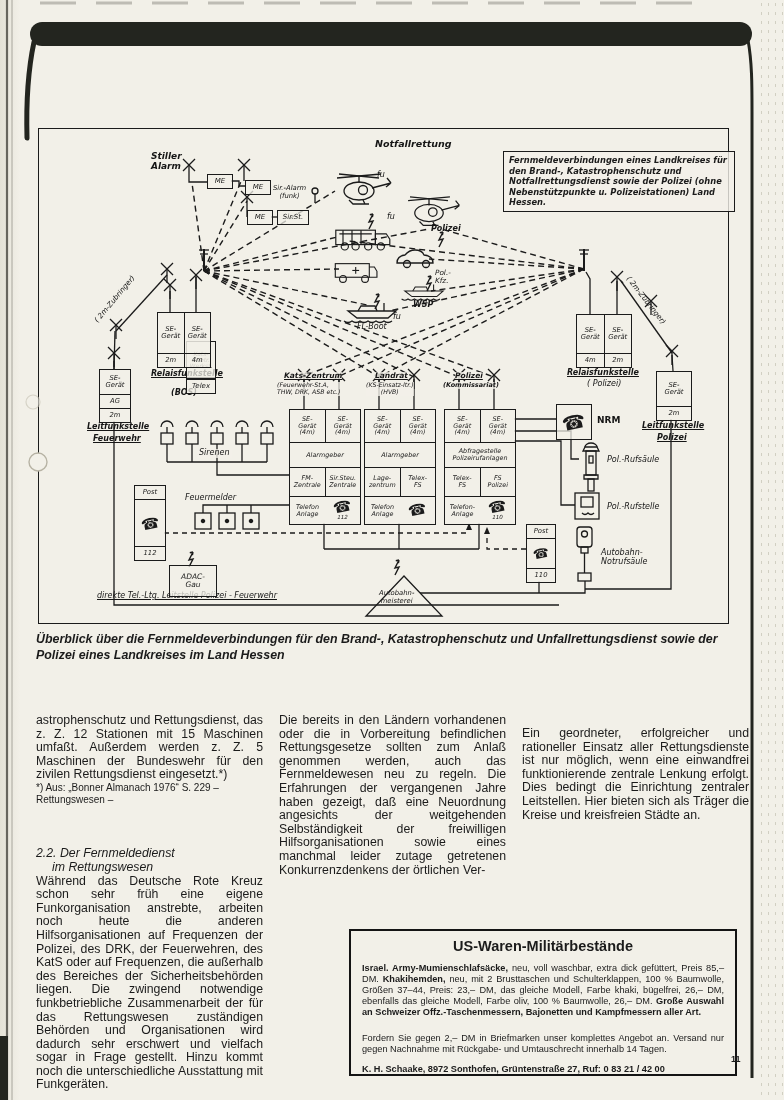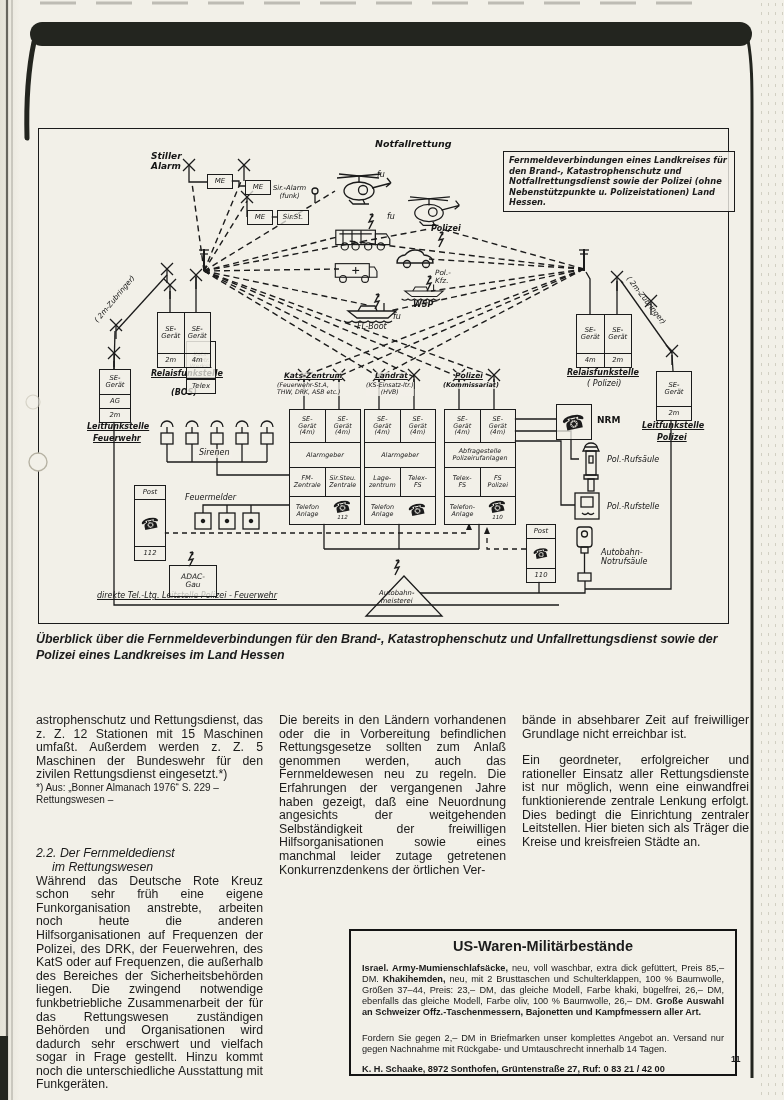--- a/index.html
+++ b/index.html
@@ -517,21 +517,20 @@
       <div class="h22">
         <div>2.2. Der Fernmeldedienst</div>
         <div class="ind">im Rettungswesen</div>
       </div>
       <p class="p2">Während das Deutsche Rote Kreuz schon sehr früh eine eigene Funkorganisation anstrebte, arbeiten noch heute die anderen Hilfsorganisationen auf Frequenzen der Polizei, des DRK, der Feuerwehren, des KatS oder auf Frequenzen, die außerhalb des Bereiches der Sicherheitsbehörden liegen. Die zwingend notwendige funkbetriebliche Zusammenarbeit der für das Rettungswesen zuständigen Behörden und Organisationen wird dadurch sehr erschwert und vielfach sogar in Frage gestellt. Hinzu kommt noch die unterschiedliche Ausstattung mit Funkgeräten.</p>
     </div>
     <div class="col">
       <p>Die bereits in den Ländern vorhandenen oder die in Vorbereitung befindlichen Rettungsgesetze sollten zum Anlaß genommen werden, auch das Fernmeldewesen neu zu regeln. Die Erfahrungen der vergangenen Jahre haben gezeigt, daß eine Neuordnung angesichts der weitgehenden Selbständigkeit der freiwilligen Hilfsorganisationen sowie eines manchmal leider zutage getretenen Konkurrenzdenkens der örtlichen Ver-</p>
     </div>
     <div class="col">
-      <p>bände in absehbarer Zeit auf freiwilliger Grundlage nicht erreichbar ist.</p>
       <div class="gap"></div>
       <p>Ein geordneter, erfolgreicher und rationeller Einsatz aller Rettungsdienste ist nur möglich, wenn eine einwandfrei funktionierende zentrale Lenkung erfolgt. Dies bedingt die Einrichtung zentraler Leitstellen. Hier bieten sich als Träger die Kreise und kreisfreien Städte an.</p>
     </div>
   </div>
 
   <div class="ad">
     <div class="adtitle">US-Waren-Militärbestände</div>
     <p class="adbody"><b>Israel. Army-Mumienschlafsäcke,</b><span> neu, voll waschbar, extra dick gefüttert, Preis 85,– DM. </span><b>Khakihemden,</b><span> neu, mit 2 Brusttaschen und Schulterklappen, 100 % Baumwolle, Größen 37–44, Preis: 23,– DM, das gleiche Modell, Farbe khaki, bügelfrei, 26,– DM, ebenfalls das gleiche Modell, Farbe oliv, 100 % Baumwolle, 26,– DM. </span><b>Große Auswahl an Schweizer Offz.-Taschenmessern, Bajonetten und Kampfmessern aller Art.</b></p>
     <p class="adbody adp2">Fordern Sie gegen 2,– DM in Briefmarken unser komplettes Angebot an. Versand nur gegen Nachnahme mit Rückgabe- und Umtauschrecht innerhalb 14 Tagen.</p>
     <div class="adcontact">K. H. Schaake, 8972 Sonthofen, Grüntenstraße 27, Ruf: 0 83 21 / 42 00</div>

